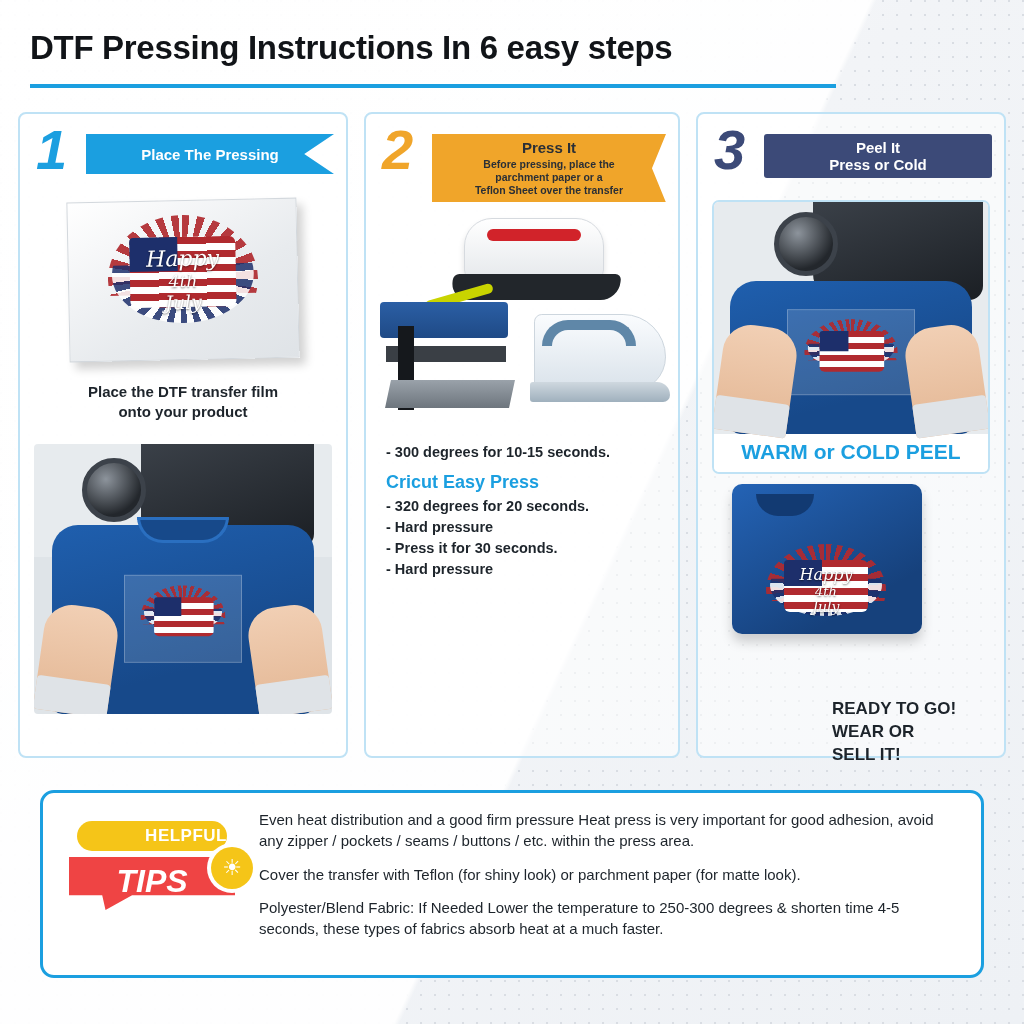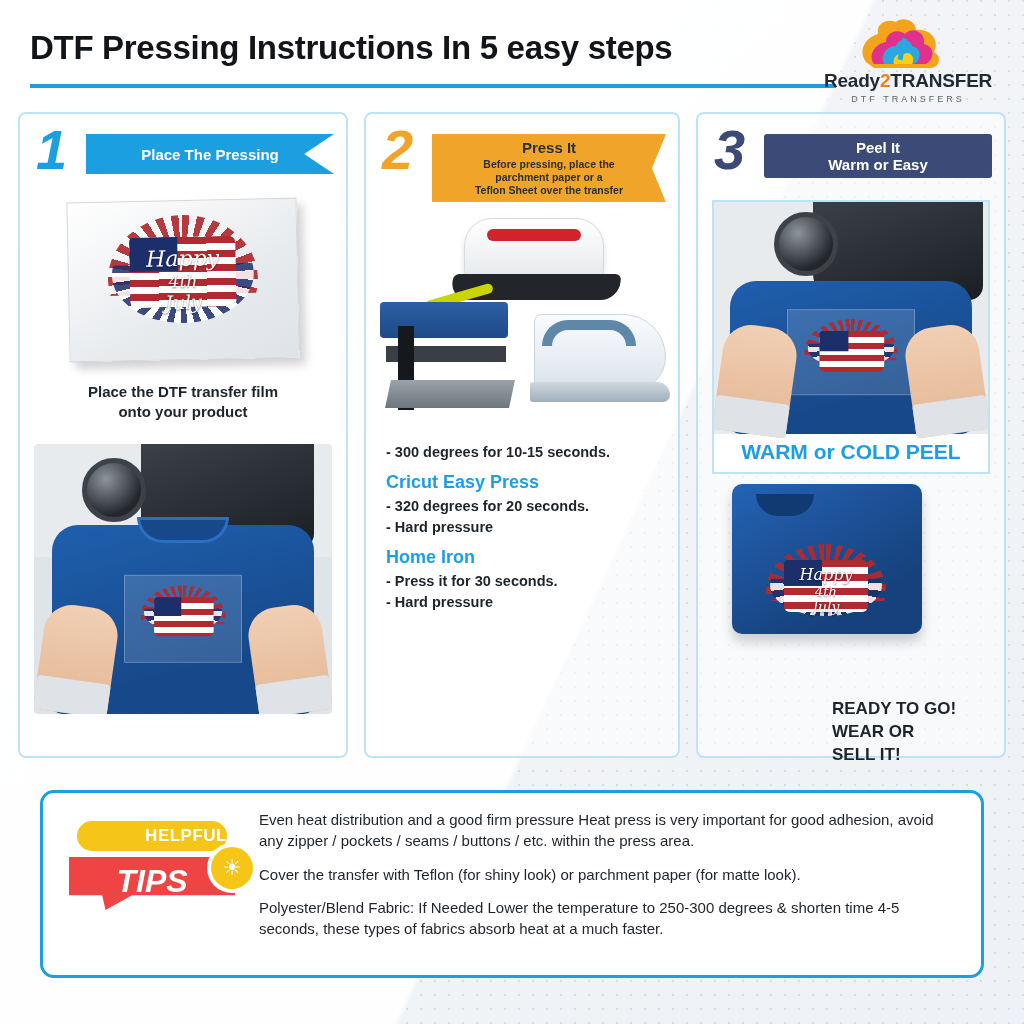--- a/index.html
+++ b/index.html
@@ -232,21 +232,21 @@
     background: linear-gradient(#cfd8df,#9fb0bd); border-radius: 6px 26px 14px 6px;
   }
 
   
   .specs { margin: 6px 6px 0 10px; }
   .spec-h { color: #1b9fe0; font-size: 18px; font-weight: bold; margin-top: 12px; }
   .spec-l { font-size: 14.5px; font-weight: bold; color: #1d242b; margin-top: 5px; }
 
   
   .peel-box {
-    margin: 6px 4px 0; border: 2px solid #bfe2f5; border-radius: 0; overflow: hidden;
+    margin: 6px 4px 0; border: 2px solid #bfe2f5; border-radius: 7px; overflow: hidden;
   }
   .peel-photo { position: relative; height: 232px; background: #e7ebee; }
   .peel-label {
     text-align: center; font-size: 21px; font-weight: bold; color: #1b9fe0;
     padding: 6px 0 8px; background: #fff;
   }
   .folded {
     position: relative; width: 190px; height: 150px; margin: 10px 0 0 24px;
   }
   .folded .body {
@@ -293,37 +293,22 @@
     font-size: 15px; color: #1d242b; line-height: 1.42; margin-bottom: 12px;
   }
 </style>
 </head>
 <body>
 
 <div id="page">
   <div class="layer">
 
     <div class="header">
-      <div class="title">DTF Pressing Instructions In 5 easy steps</div>
+      <div class="title">DTF Pressing Instructions In 6 easy steps</div>
       <div class="title-rule"></div>
-      <div class="logo">
-        <div class="logo-splash">
-          <svg width="120" height="52" viewBox="0 0 120 52" style="display:block;margin:0 auto;">
-            <path d="M18 44 C10 34 16 20 30 16 C28 6 38 0 48 4 C54 -2 68 2 68 12 C82 10 92 22 86 34 C94 38 92 50 82 50 L26 50 Z" fill="#f3a31c"></path>
-            <path d="M26 46 C20 38 26 26 38 24 C38 14 50 10 57 16 C64 8 78 14 76 26 C86 28 88 40 78 46 Z" fill="#e0318c"></path>
-            <path d="M36 46 C32 38 38 28 48 28 C50 20 62 20 64 28 C74 30 74 42 66 46 Z" fill="#2aa9e0"></path>
-            <path d="M46 46 C44 40 50 34 56 36 C62 32 68 40 64 46 Z" fill="#f5d013"></path>
-            <rect x="52" y="20" width="5" height="22" fill="#2aa9e0" transform="rotate(12 54 30)"></rect>
-          </svg>
-        </div>
-        <div class="logo-name">
-          <span>Ready</span><span class="accent">2</span><span>TRANSFER</span>
-        </div>
-        <div class="logo-sub">DTF TRANSFERS</div>
-      </div>
     </div>
 
     <div class="cols">
 
       <div class="col c1">
         <div class="banner">
           <div class="step-num num-blue">1</div>
           <div class="ribbon blue">
             <div class="main">Place The Pressing</div>
           </div>
@@ -400,33 +385,32 @@
         <div class="specs">
           <div>
             <div class="spec-l">- 300 degrees for 10-15 seconds.</div>
           </div>
           <div>
             <div class="spec-h">Cricut Easy Press</div>
             <div class="spec-l">- 320 degrees for 20 seconds.</div>
             <div class="spec-l">- Hard pressure</div>
           </div>
           <div>
-            <div class="spec-h">Home Iron</div>
             <div class="spec-l">- Press it for 30 seconds.</div>
             <div class="spec-l">- Hard pressure</div>
           </div>
         </div>
       </div>
 
       <div class="col c3">
         <div class="banner" style="height:66px;">
           <div class="step-num num-navy">3</div>
           <div class="ribbon navy">
             <div class="main">Peel It</div>
-            <div class="main">Warm or Easy</div>
+            <div class="main">Press or Cold</div>
           </div>
         </div>
 
         <div class="peel-box">
           <div class="peel-photo">
             <div class="press-arm" style="right:2%;width:62%;height:44%;"></div>
             <div class="press-knob" style="left:22%;top:10px;"></div>
             <div class="shirt" style="top:34%;">
               <div class="decal" style="top:30%;width:126px;height:84px;">
                 <div class="art" style="width:110px;height:78px;margin:3px auto 0;transform:scale(.85);">

